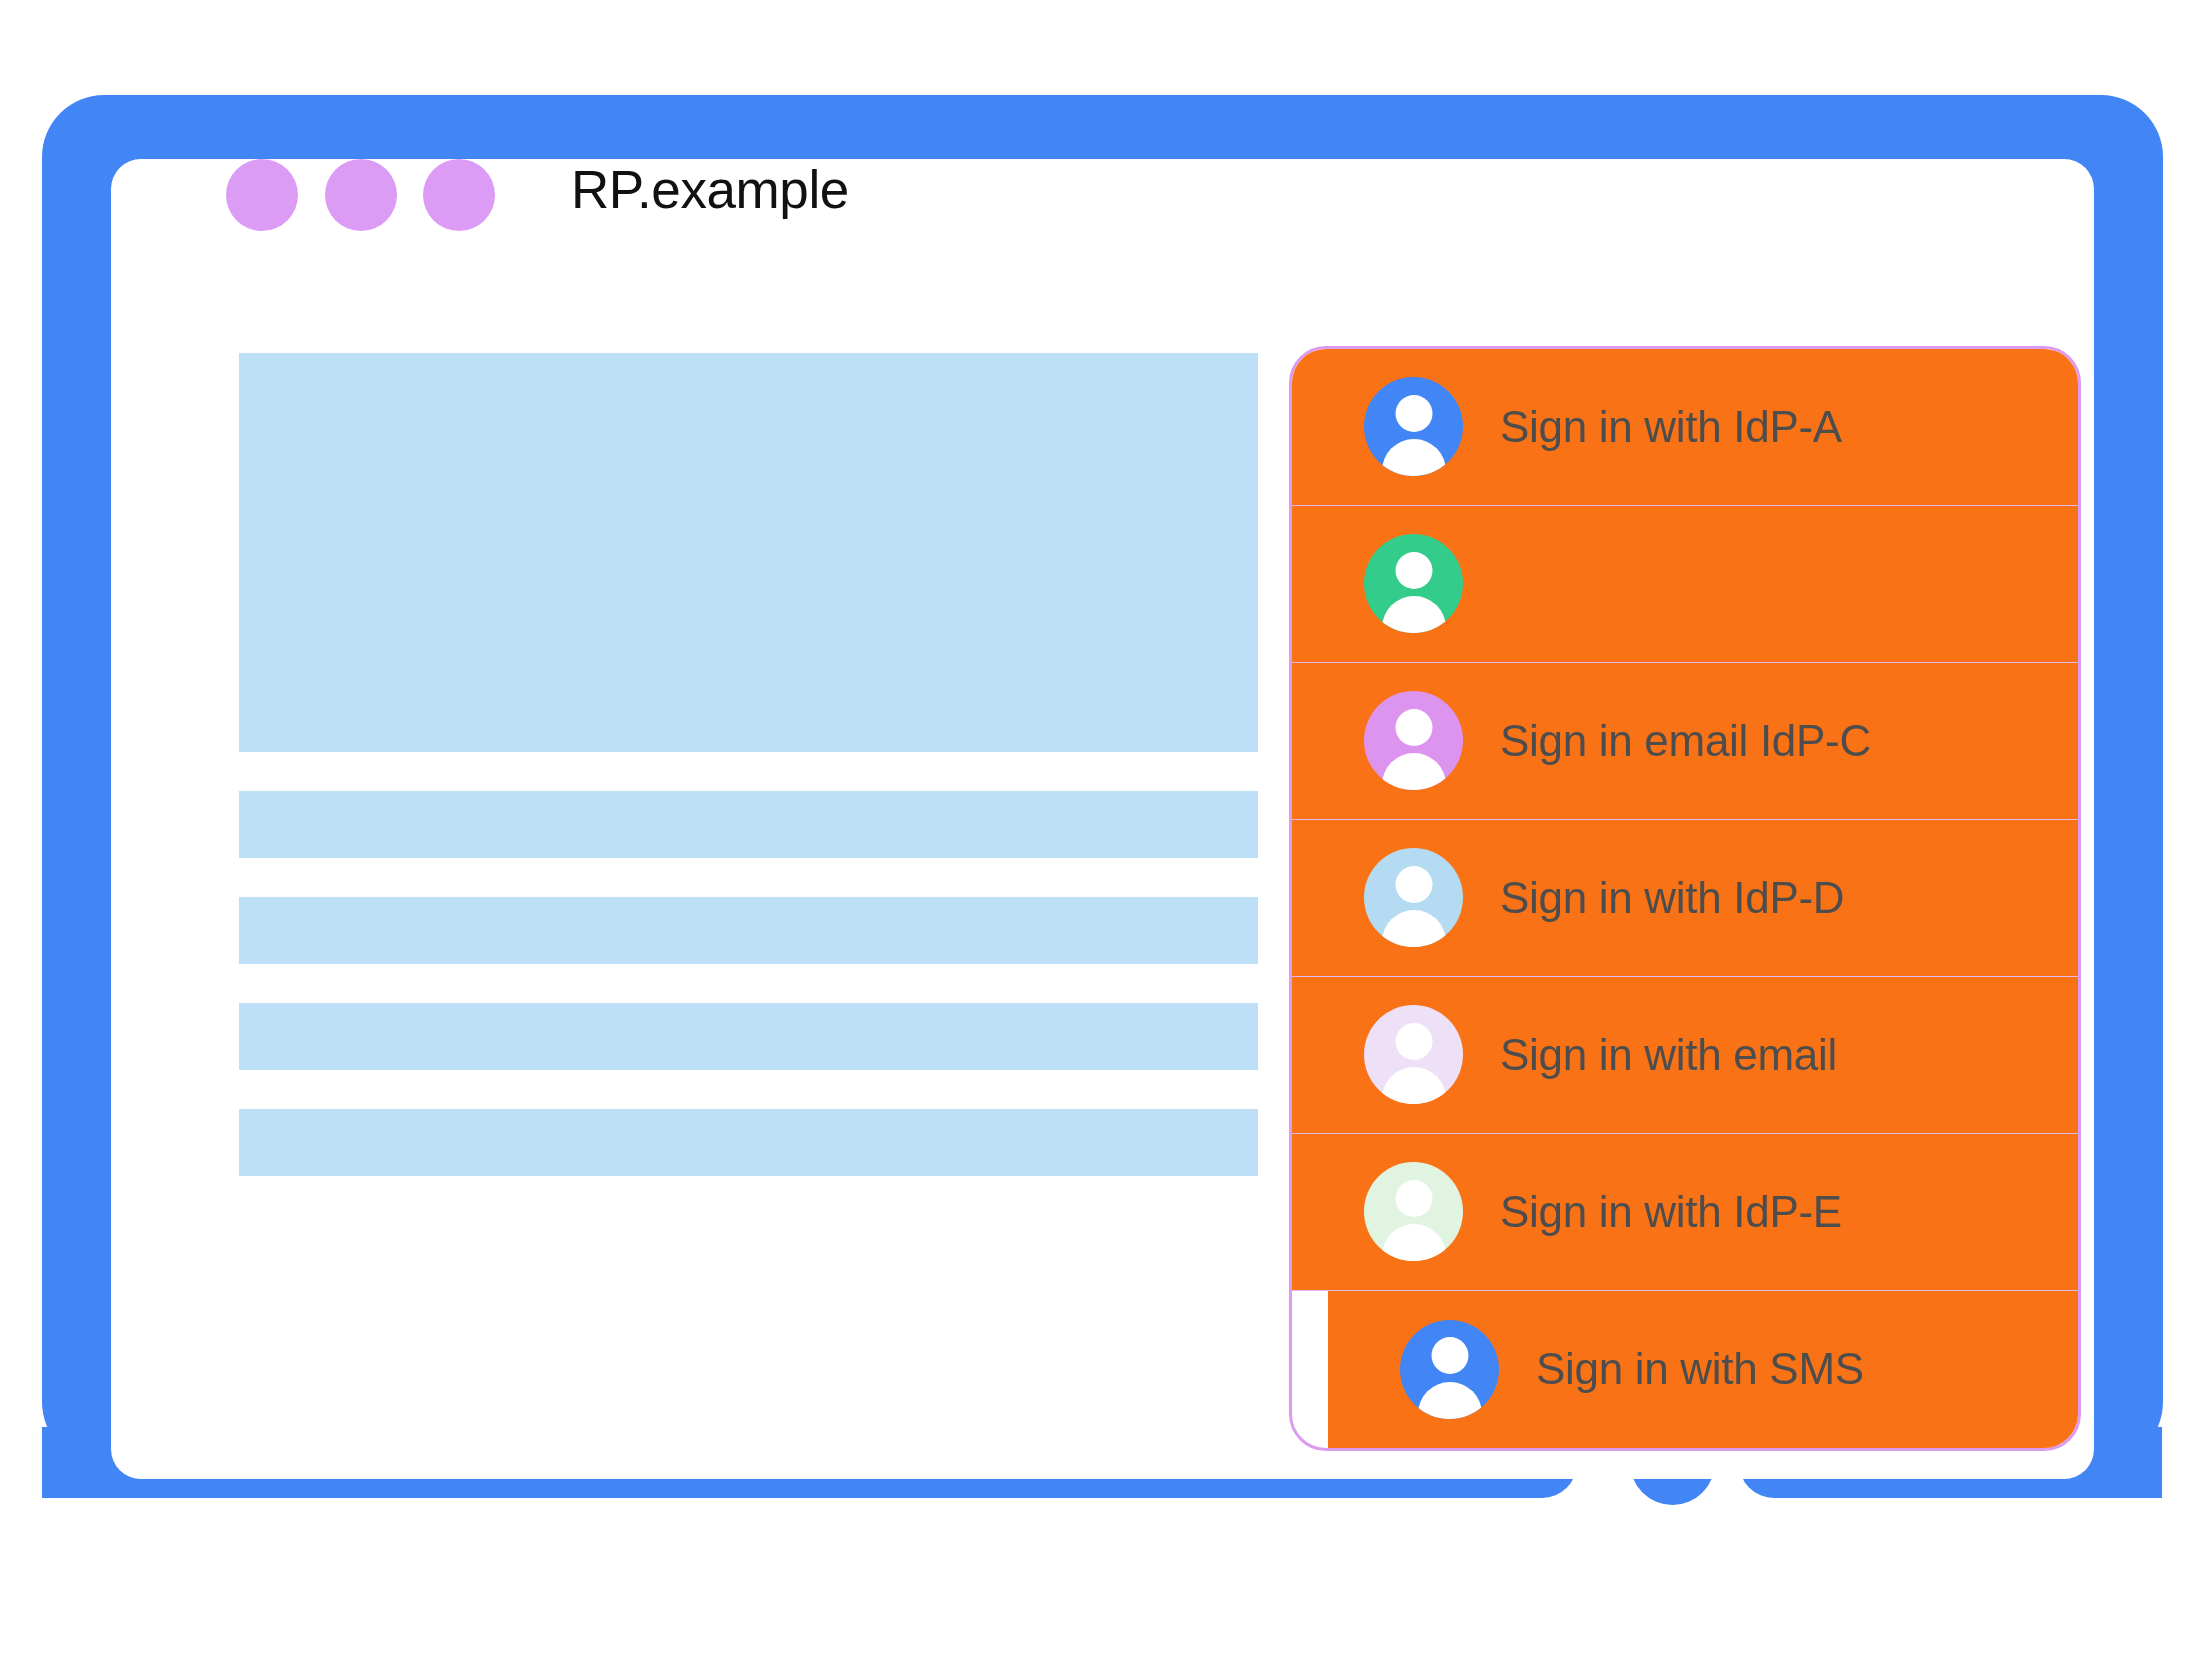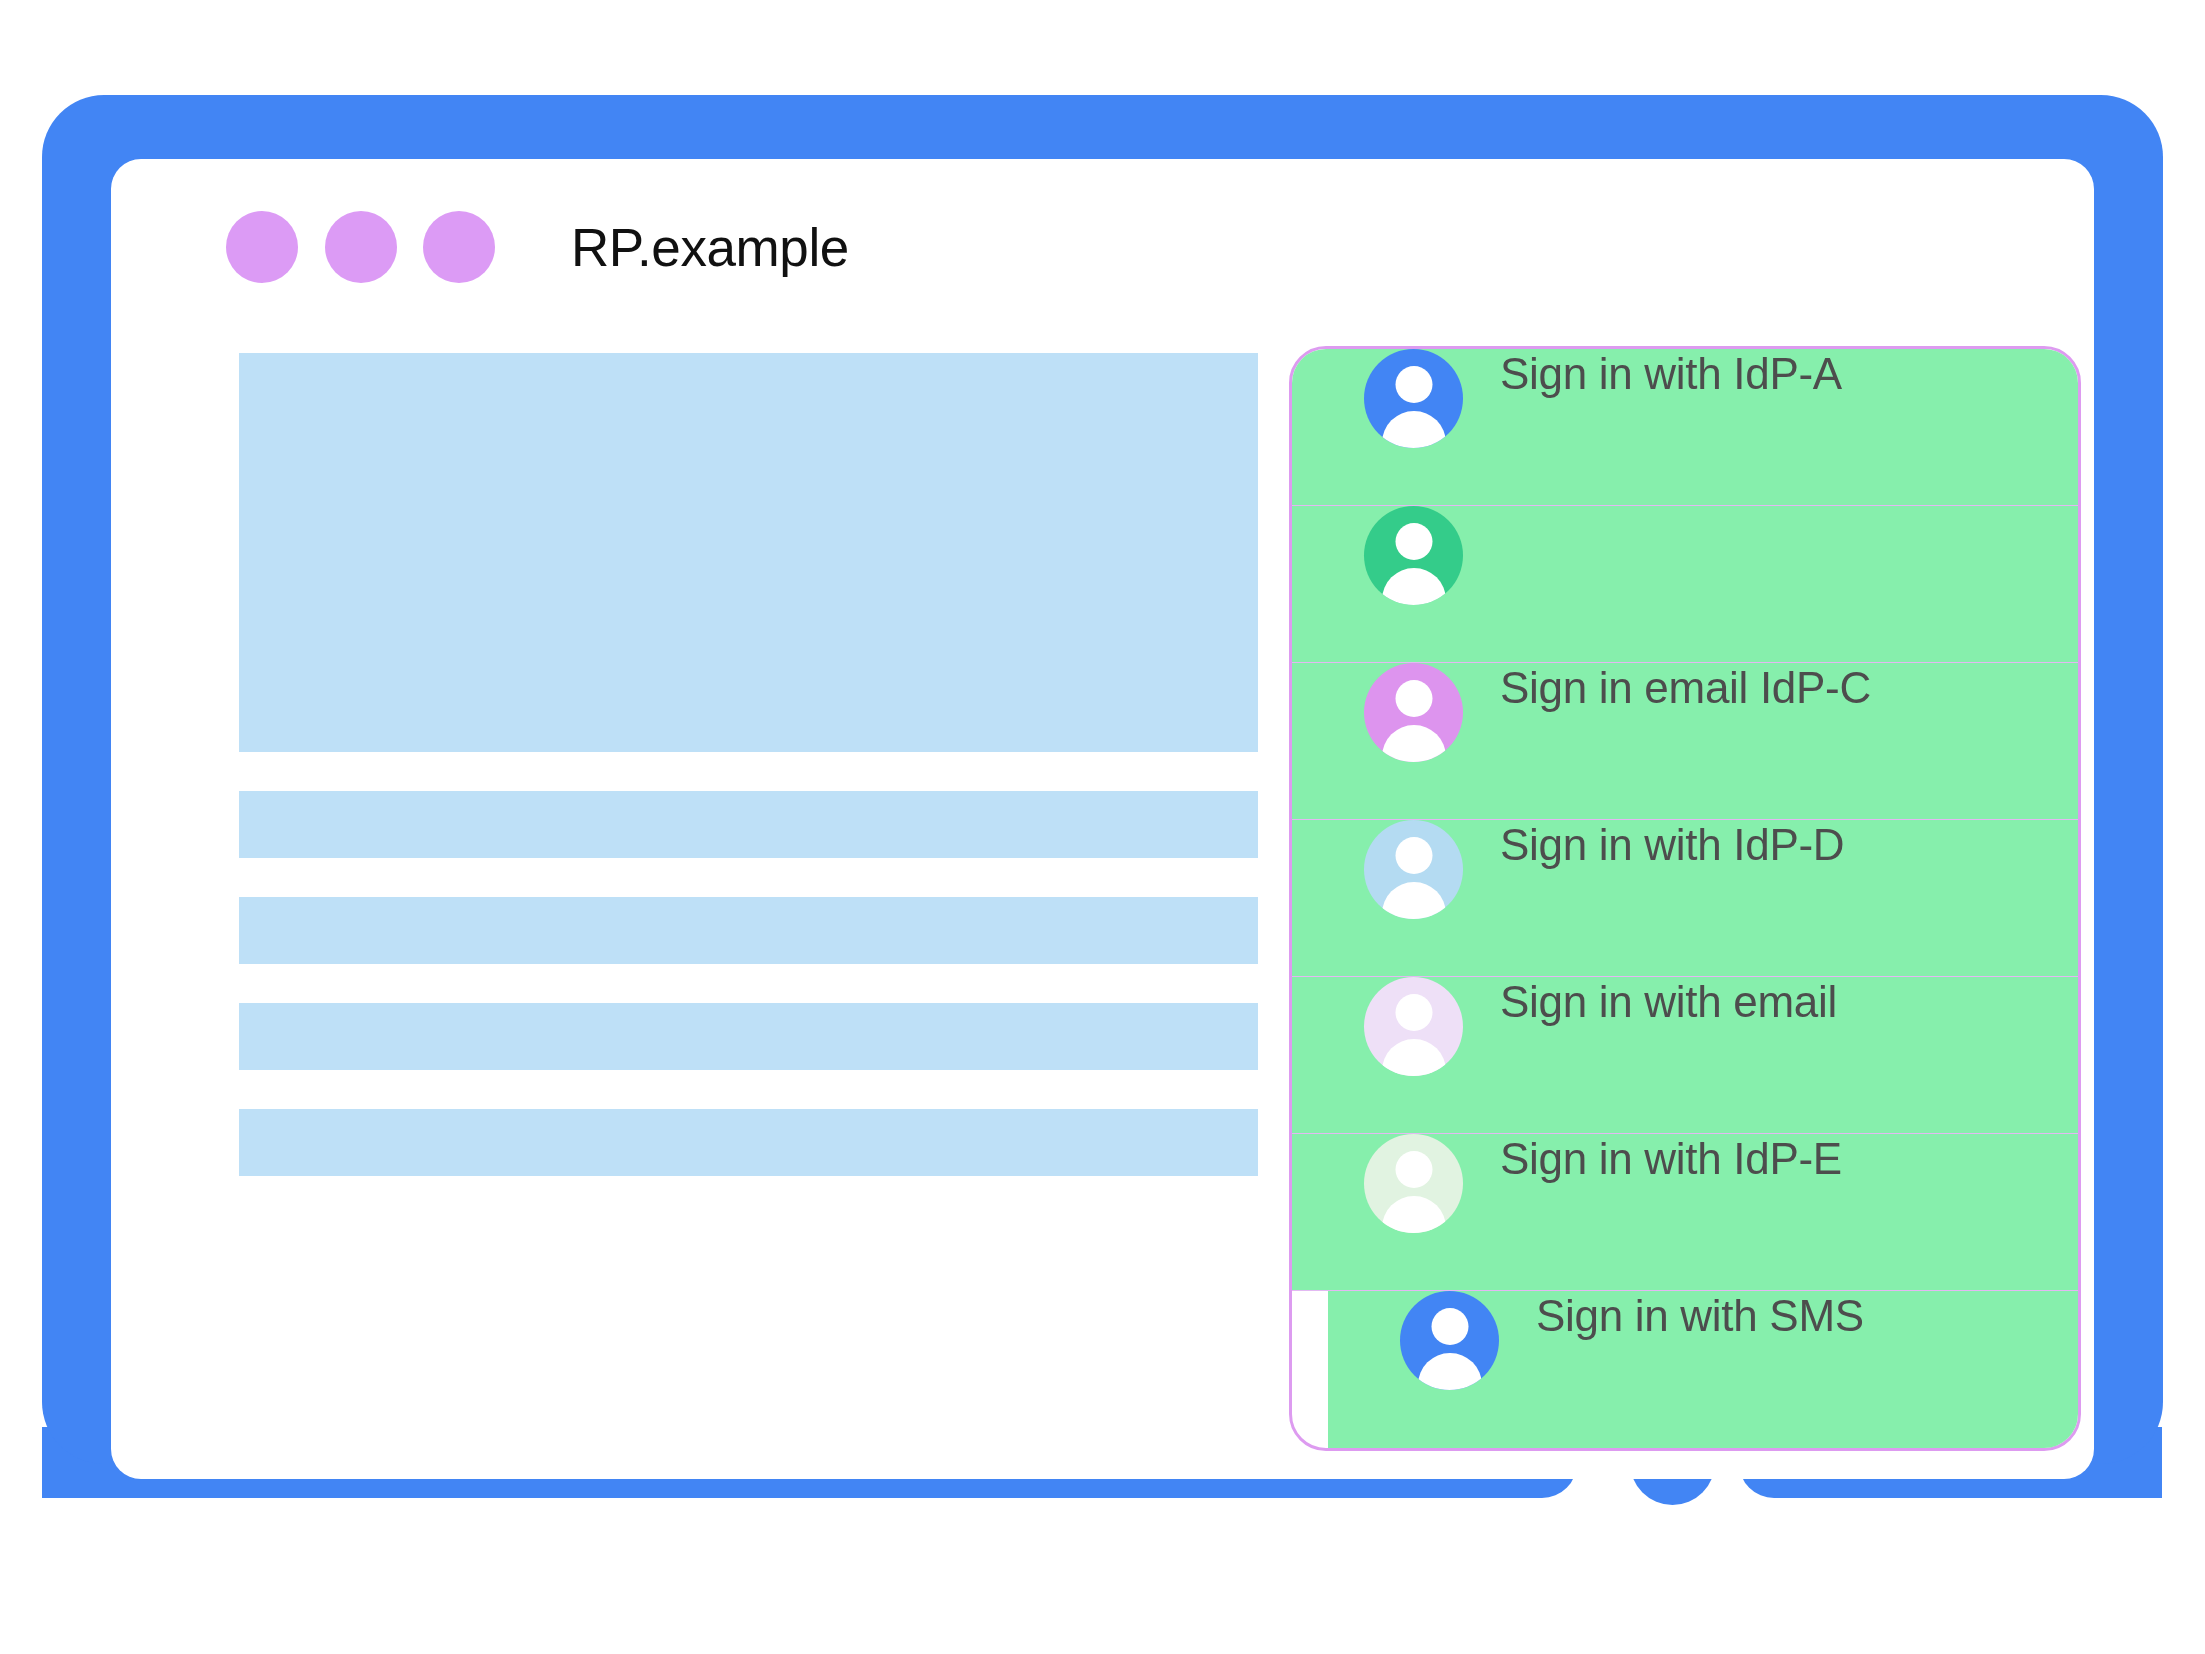--- a/index.html
+++ b/index.html
@@ -79,21 +79,20 @@
   }
 
   
   #title-bar {
     position: absolute;
     left: 0;
     top: 0;
     width: 100%;
     height: 176px;
     display: flex;
-    align-items: center;
   }
   .window-dot {
     width: 72px;
     height: 72px;
     border-radius: 50%;
     background: #dc9bf5;
     flex: 0 0 auto;
   }
   #window-dots {
     display: flex;
@@ -143,26 +142,26 @@
     box-sizing: border-box;
     overflow: hidden;
   }
   #signin-list {
     display: block;
     padding: 0;
     margin: 0;
   }
   .signin-row {
     display: flex;
-    align-items: flex-start;
+    align-items: center;
     height: 157px;
     padding-left: 72px;
     box-sizing: border-box;
     border-bottom: 1.8px solid #e3b9f2;
-    background: #86efac;
+    background: #f97316;
   }
   .signin-row:last-child {
     border-bottom: none;
     margin-left: 36px;
   }
   .signin-avatar {
     flex: 0 0 auto;
     width: 99px;
     height: 99px;
     border-radius: 50%;

